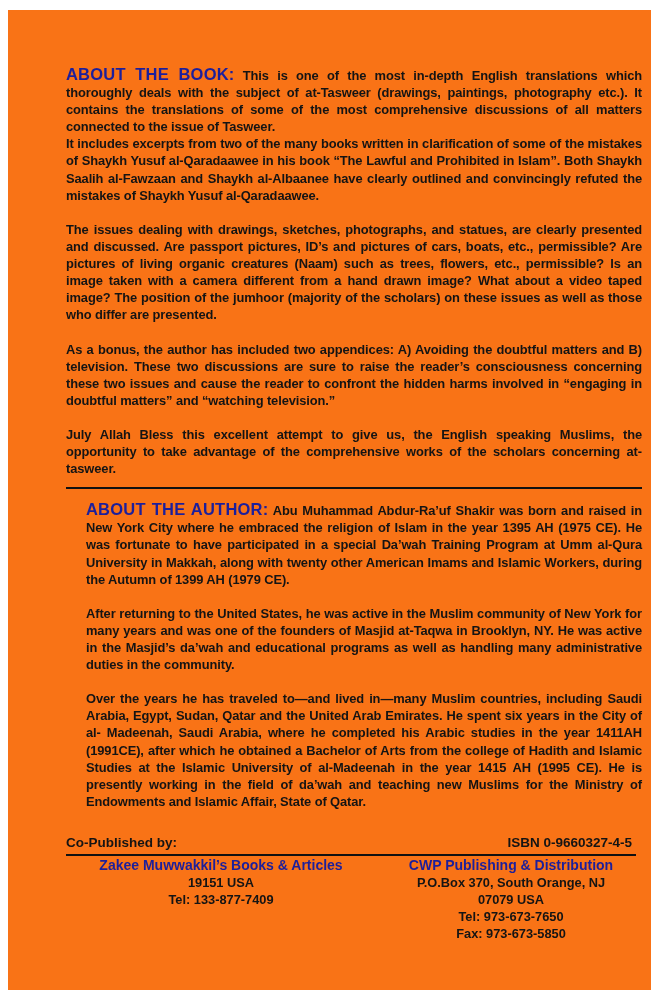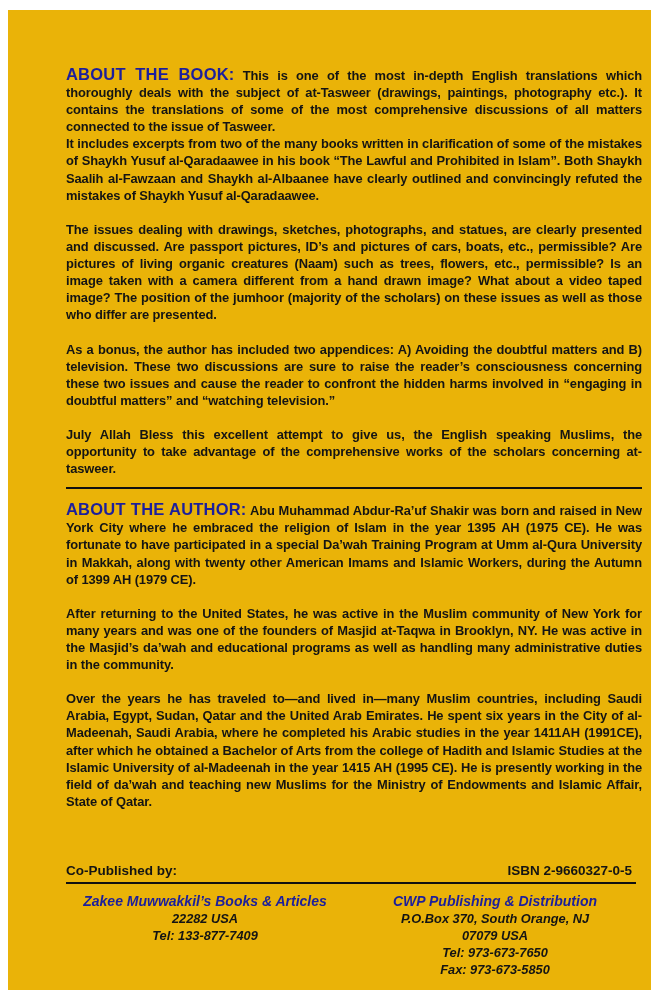--- a/index.html
+++ b/index.html
@@ -13,21 +13,21 @@
       position: relative;
       overflow: hidden;
       font-family: "Liberation Sans", "DejaVu Sans", sans-serif;
     }
     .page {
       position: absolute;
       left: 8px;
       top: 10px;
       width: 643px;
       height: 980px;
-      background: #eab308;
+      background: #f97316;
     }
     .content {
       position: absolute;
       left: 58px;
       top: 56px;
       width: 576px;
       color: #141414;
       font-weight: bold;
       font-size: 12.9px;
       line-height: 17.1px;
@@ -46,49 +46,48 @@
       font-weight: bold;
       letter-spacing: 0.2px;
     }
     .divider {
       height: 2px;
       background: #111;
       margin: 10px 0 0 0;
     }
     .section-author {
       margin-top: 12px;
+      margin-left: 20px;
     }
     .footer {
       position: absolute;
       left: 58px;
       top: 820px;
       width: 576px;
     }
     .footer-top {
       display: flex;
       justify-content: space-between;
       align-items: flex-end;
       font-weight: bold;
       font-size: 13.5px;
       color: #141414;
       padding-right: 10px;
       height: 20px;
-      margin-top: 28px;
     }
     .footer-rule {
       height: 2px;
       background: #111;
       margin-top: 4px;
       width: 570px;
     }
     .publishers {
       display: flex;
-      justify-content: flex-start;
-      margin-top: 8px;
-      font-style: italic;
+      justify-content: flex-end;
+      margin-top: 0;
     }
     .publisher {
       width: 290px;
       text-align: center;
       font-weight: bold;
       font-size: 12.8px;
       line-height: 17px;
       color: #141414;
     }
     .publisher.left { margin-left: -6px; }
@@ -119,27 +118,27 @@
       <p><span class="heading">ABOUT THE AUTHOR:</span><span> Abu Muhammad Abdur-Ra’uf Shakir was born and raised in New York City  where he embraced the religion of Islam in the year 1395 AH (1975 CE). He was fortunate to have participated in a special Da’wah Training Program at Umm al-Qura University in Makkah, along with twenty other American Imams and Islamic Workers, during the Autumn of 1399 AH (1979 CE).</span></p>
       <p>After returning to the United States, he was active in the Muslim community of New York for many years and was one of the founders of Masjid at-Taqwa in Brooklyn, NY. He was active in the Masjid’s da’wah and educational programs as well as handling many administrative duties in the community.</p>
       <p class="tight">Over the years he has traveled to—and lived in—many Muslim countries, including Saudi Arabia, Egypt, Sudan, Qatar and the United Arab Emirates. He spent six years in the City of al- Madeenah, Saudi Arabia, where he completed his Arabic studies in the year 1411AH (1991CE), after which he obtained a Bachelor of Arts from the college of Hadith and Islamic Studies at the Islamic University of al-Madeenah in the year 1415 AH (1995 CE). He is presently working in the field of da’wah and teaching new Muslims for the Ministry of Endowments and Islamic Affair, State of Qatar.</p>
     </section>
 
   </div>
 
   <div class="footer">
     <div class="footer-top">
       <span>Co-Published by:</span>
-      <span>ISBN 2-9660327-0-5</span>
+      <span>ISBN 0-9660327-4-5</span>
     </div>
     <div class="footer-rule"></div>
     <div class="publishers">
       <div class="publisher left">
         <div class="pub-name">Zakee Muwwakkil’s Books &amp; Articles</div>
-        <div>22282  USA</div>
+        <div>19151  USA</div>
         <div>Tel: 133-877-7409</div>
       </div>
       <div class="publisher right">
         <div class="pub-name">CWP Publishing &amp; Distribution</div>
         <div>P.O.Box 370, South Orange, NJ</div>
         <div>07079  USA</div>
         <div>Tel: 973-673-7650</div>
         <div>Fax: 973-673-5850</div>
       </div>
     </div>

